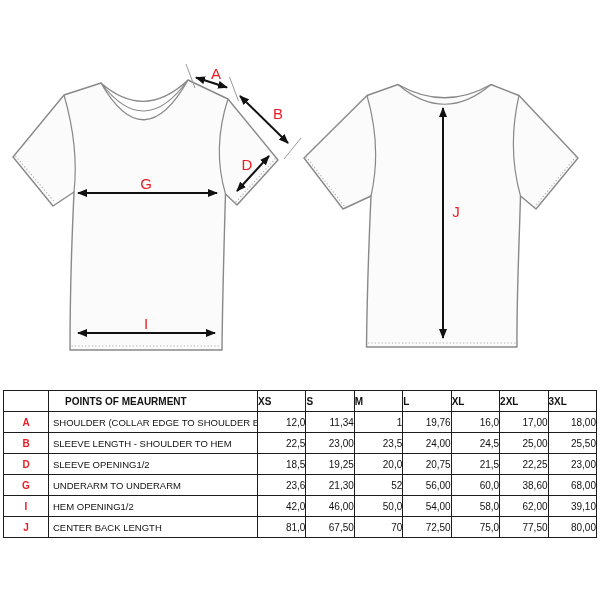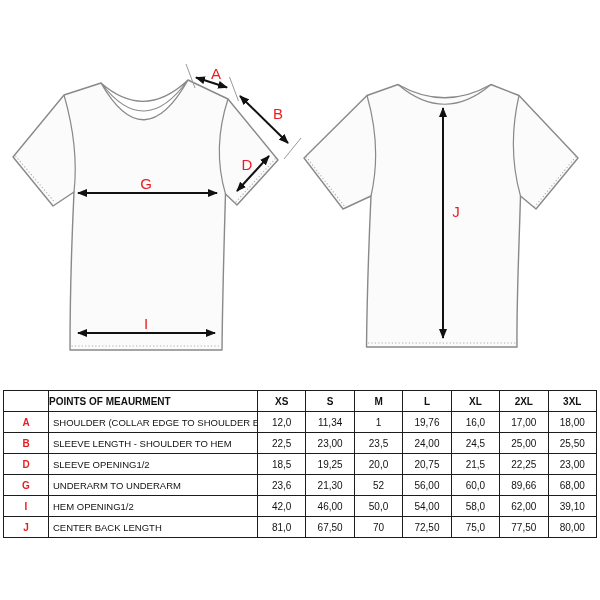--- a/index.html
+++ b/index.html
@@ -23,25 +23,25 @@
   #size-table col.c-letter{width:45px;}
   #size-table col.c-name{width:209px;}
   #size-table th,#size-table td{
     border:1px solid #1c1c1c;
     height:20px;
     padding:0;
     vertical-align:middle;
     overflow:hidden;
     white-space:nowrap;
   }
-  #size-table th{font-size:10px;font-weight:bold;text-align:center;}
-  #size-table th.h-name{text-align:left;padding-left:0;}
+  #size-table th{font-size:10px;font-weight:bold;text-align:left;}
+  #size-table th.h-name{text-align:left;padding-left:16px;}
   #size-table td.letter{color:#e81c22;font-weight:bold;font-size:10px;text-align:center;}
   #size-table td.name{font-size:9.5px;text-align:left;padding-left:4px;}
-  #size-table td.val{font-size:10px;text-align:center;}
+  #size-table td.val{font-size:10px;text-align:right;}
 </style>
 </head>
 <body>
 
 <div id="canvas">
 
   <svg id="diagram" width="600" height="388" viewBox="0 0 600 388" xmlns="http://www.w3.org/2000/svg">
     <defs>
       <marker id="ah" viewBox="0 0 10 8" refX="9" refY="4" markerWidth="10" markerHeight="8" orient="auto-start-reverse" markerUnits="userSpaceOnUse">
         <path d="M0,0 L10,4 L0,8 Z" fill="#111111"></path>
@@ -169,21 +169,21 @@
         <td class="val">23,00</td>
       </tr>
       <tr>
         <td class="letter">G</td>
         <td class="name">UNDERARM TO UNDERARM</td>
         <td class="val">23,6</td>
         <td class="val">21,30</td>
         <td class="val">52</td>
         <td class="val">56,00</td>
         <td class="val">60,0</td>
-        <td class="val">89,66</td>
+        <td class="val">38,60</td>
         <td class="val">68,00</td>
       </tr>
       <tr>
         <td class="letter">I</td>
         <td class="name">HEM OPENING1/2</td>
         <td class="val">42,0</td>
         <td class="val">46,00</td>
         <td class="val">50,0</td>
         <td class="val">54,00</td>
         <td class="val">58,0</td>

